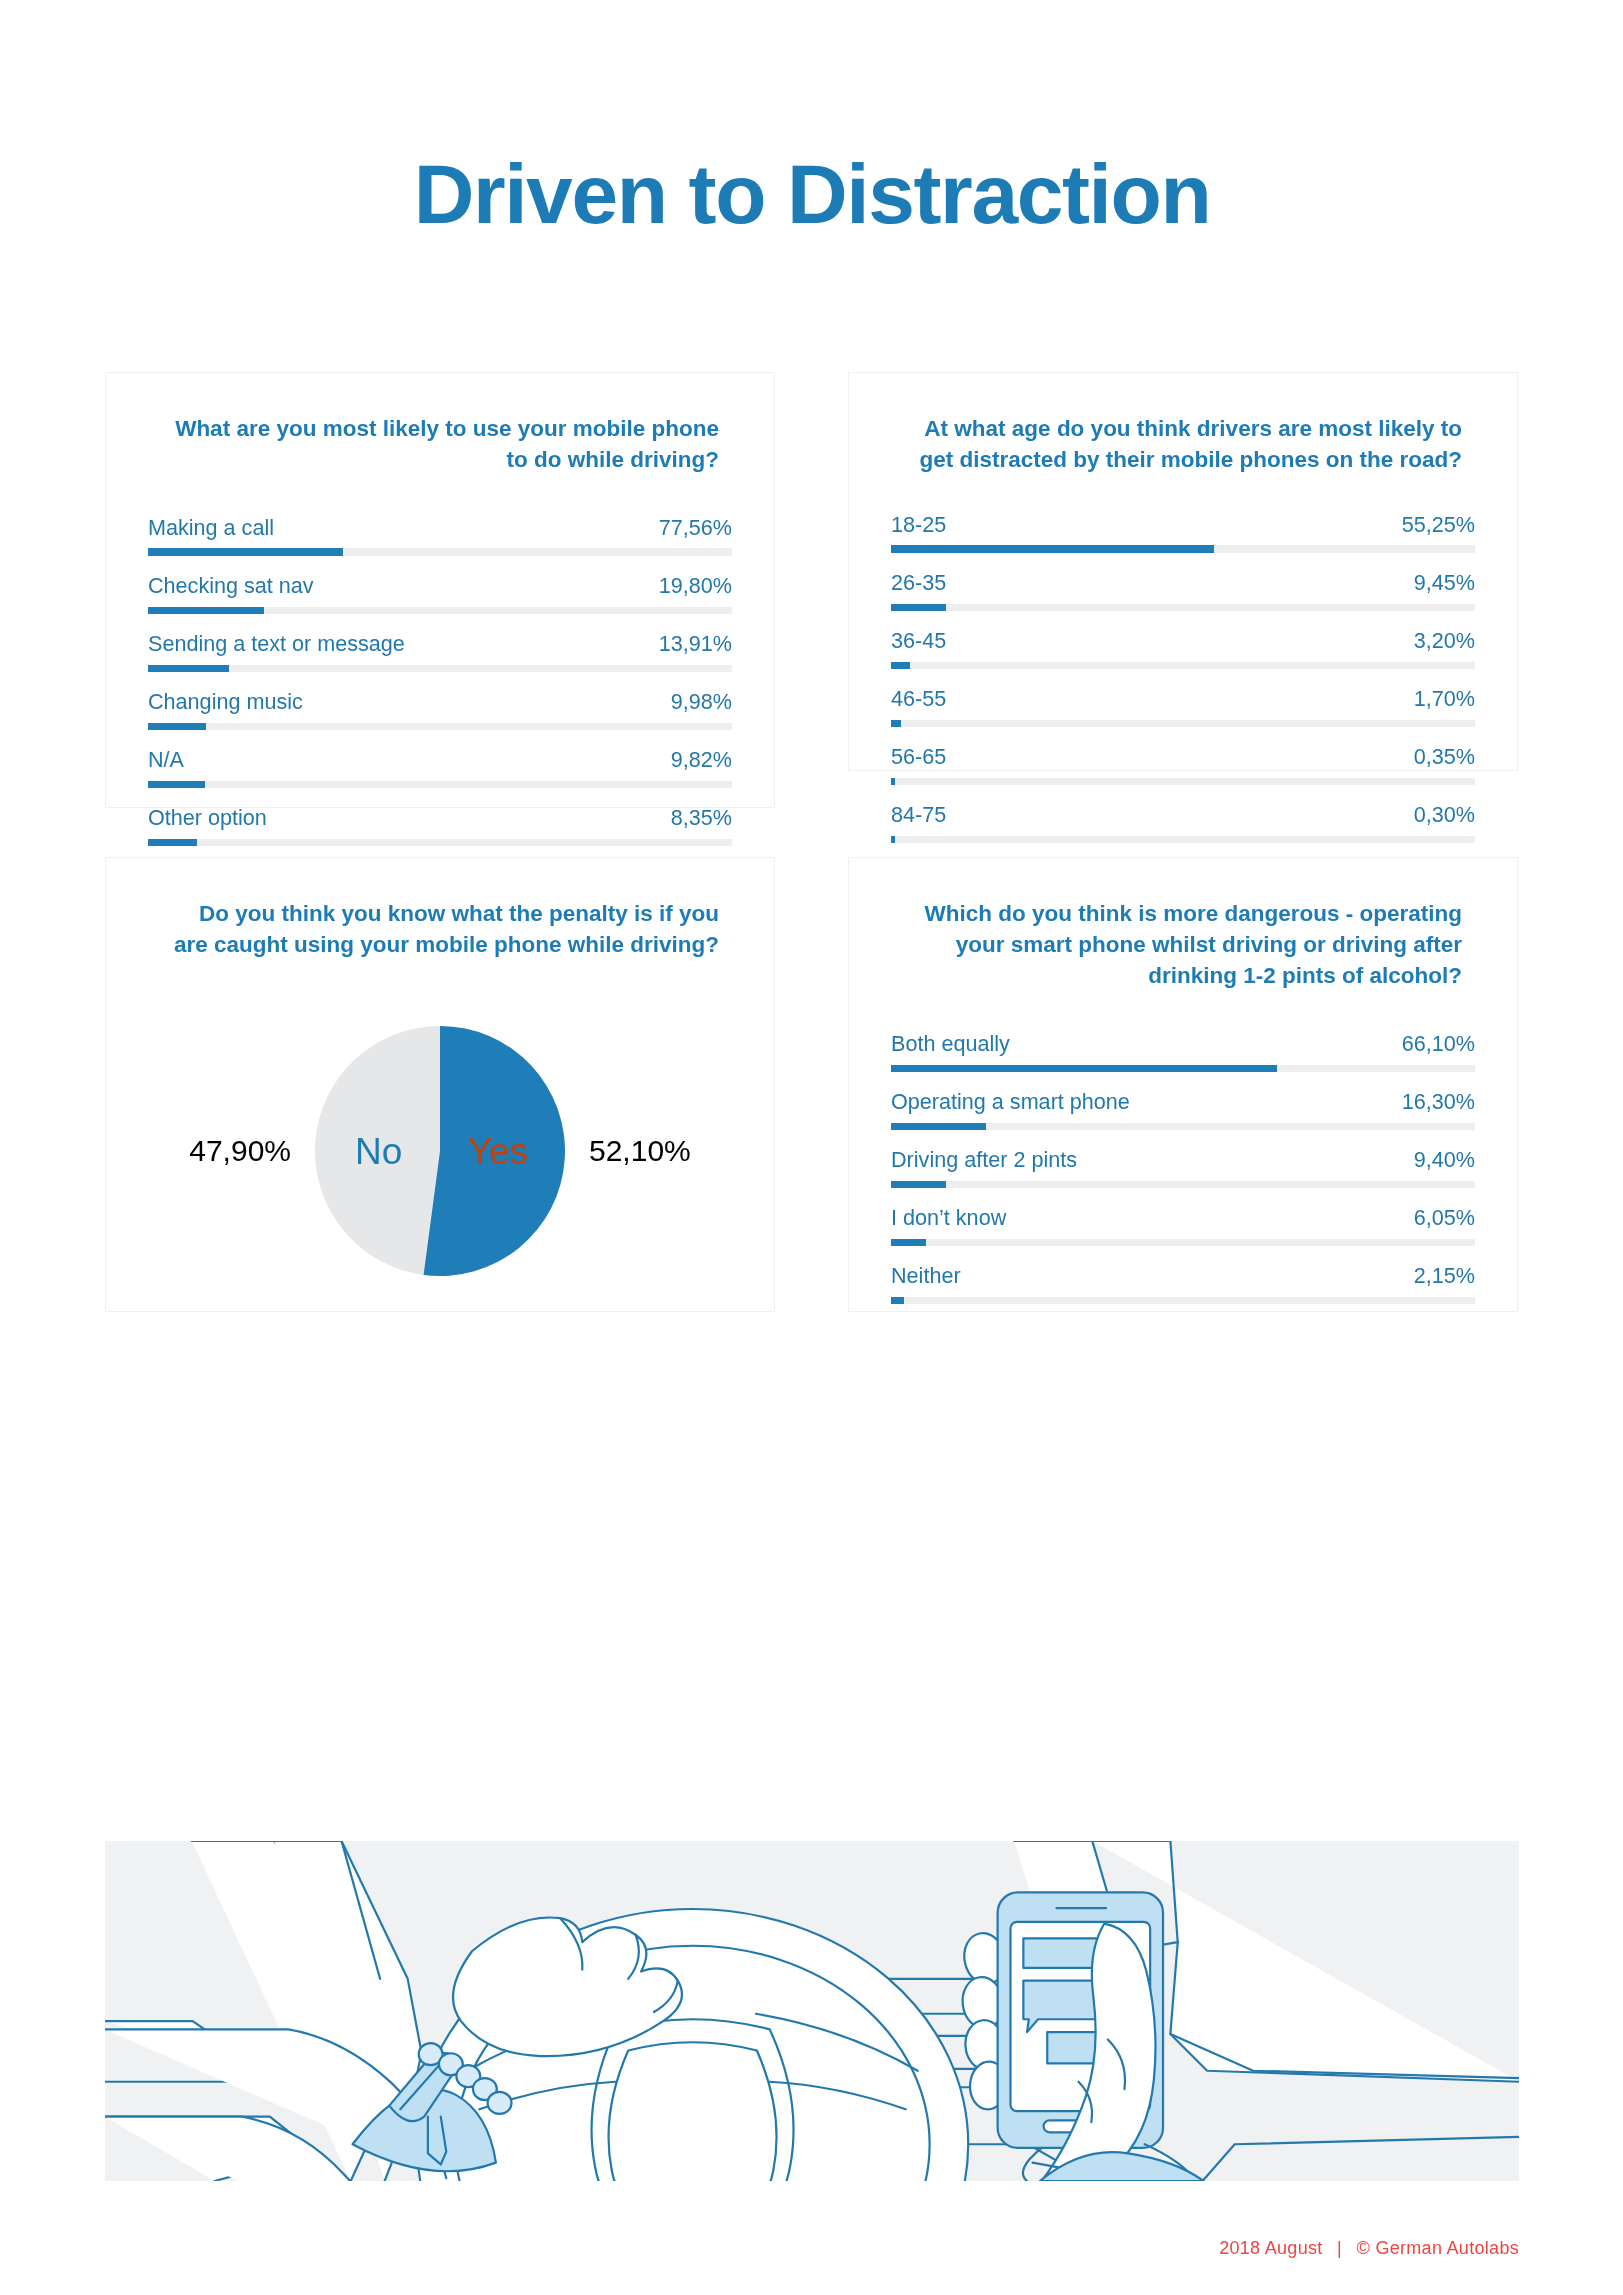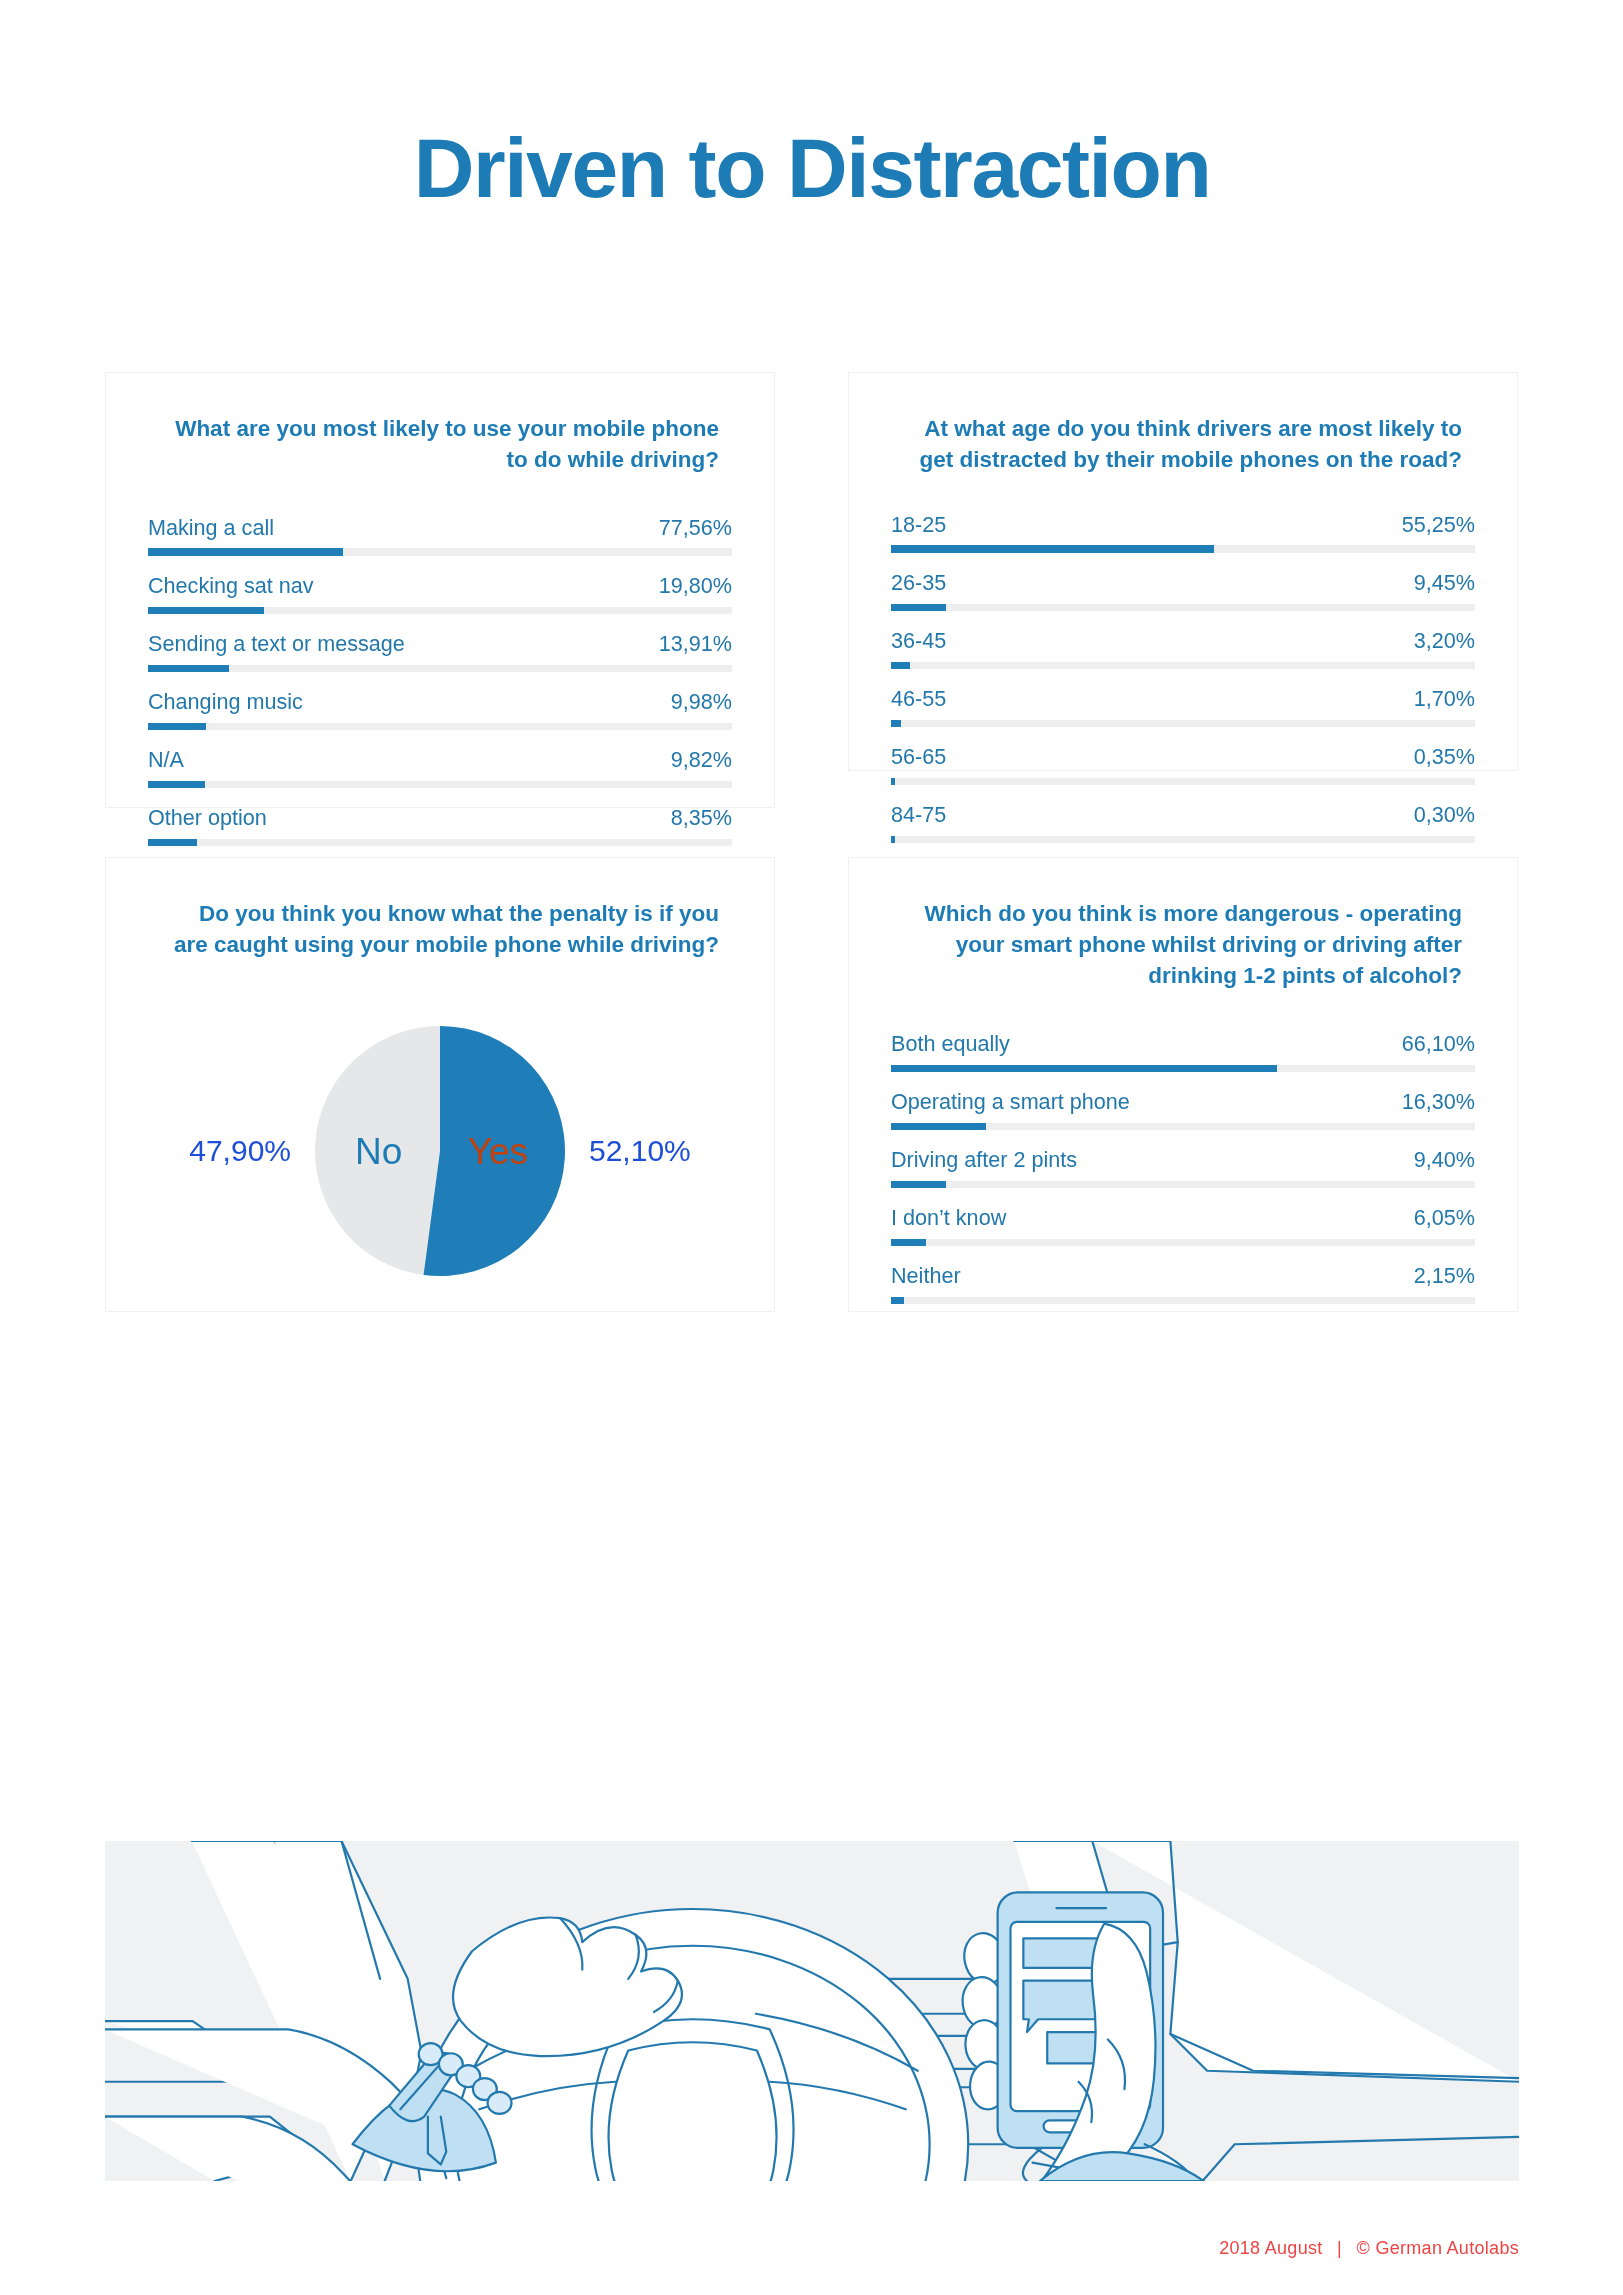--- a/index.html
+++ b/index.html
@@ -16,21 +16,21 @@
     position: relative;
     width: 1624px;
     height: 2296px;
     background: #ffffff;
     overflow: hidden;
   }
 
   
   .title {
     position: absolute;
-    top: 124px;
+    top: 150px;
     left: 0;
     width: 1624px;
     text-align: center;
     font-size: 84px;
     font-weight: bold;
     letter-spacing: -1.4px;
     color: #1d7cb5;
     line-height: 1.05;
   }
 
@@ -108,21 +108,21 @@
     position: relative;
     margin-top: 53px;
     height: 275px;
     display: flex;
     align-items: center;
     justify-content: center;
     gap: 0;
   }
 
   .pie-side {
-    color: #1d4ed8;
+    color: #000000;
     font-size: 30px;
     width: 161px;
   }
   .pie-side.left  { text-align: right;  padding-right: 24px; }
   .pie-side.right { text-align: left;   padding-left: 24px; }
 
   .pie {
     position: relative;
     width: 250px;
     height: 250px;

